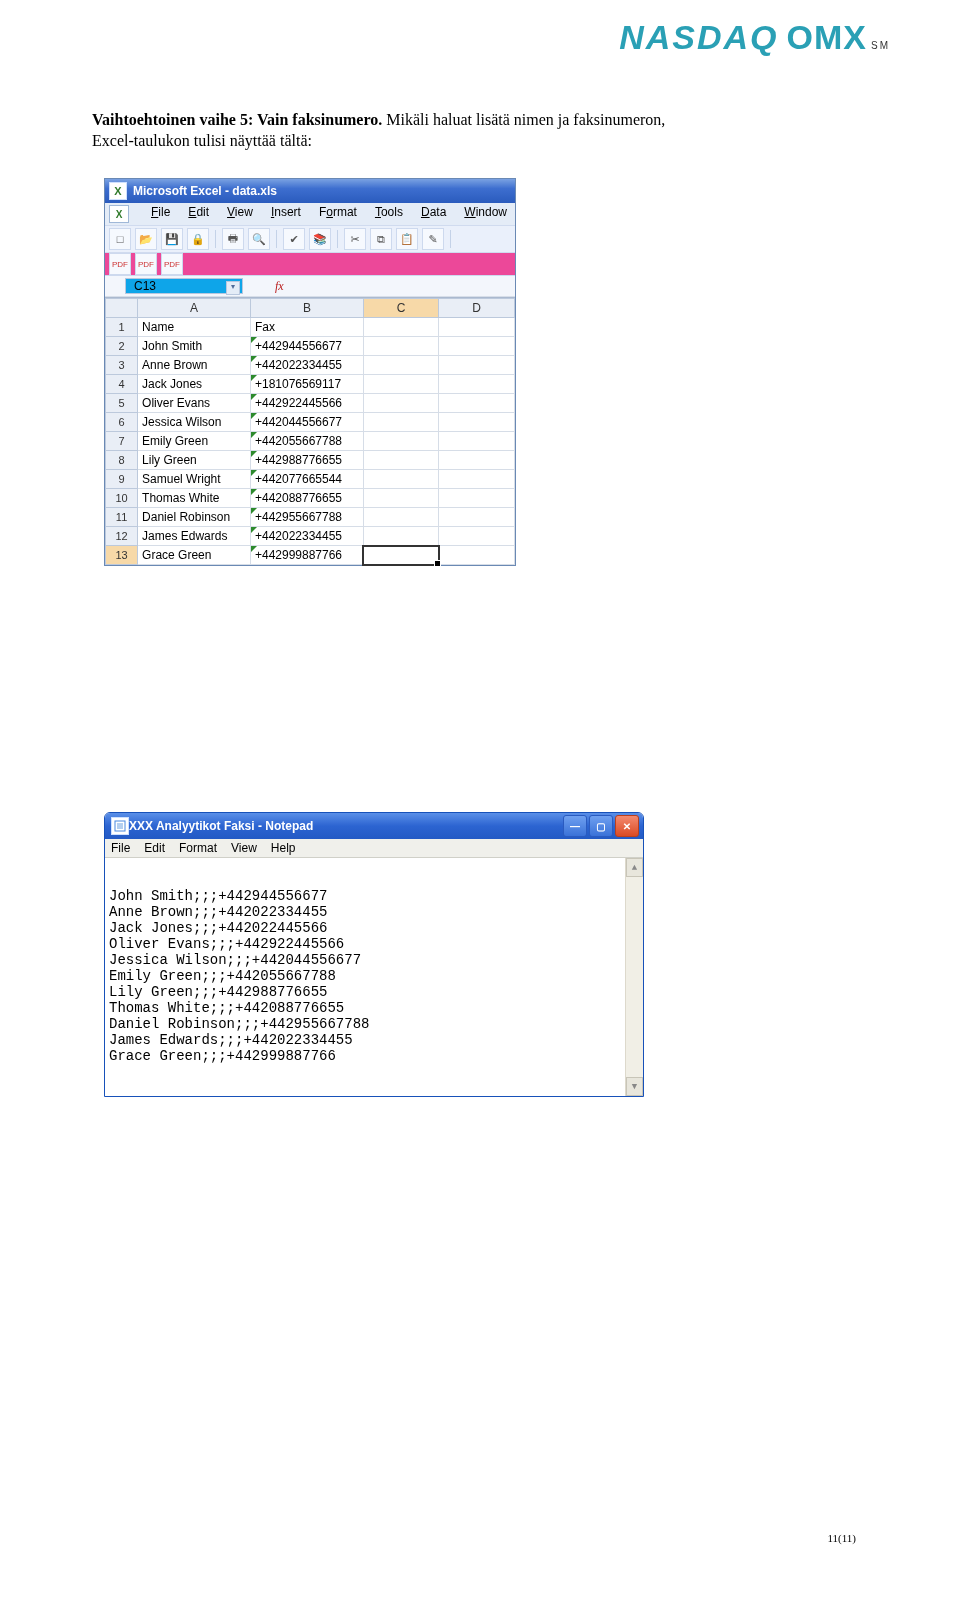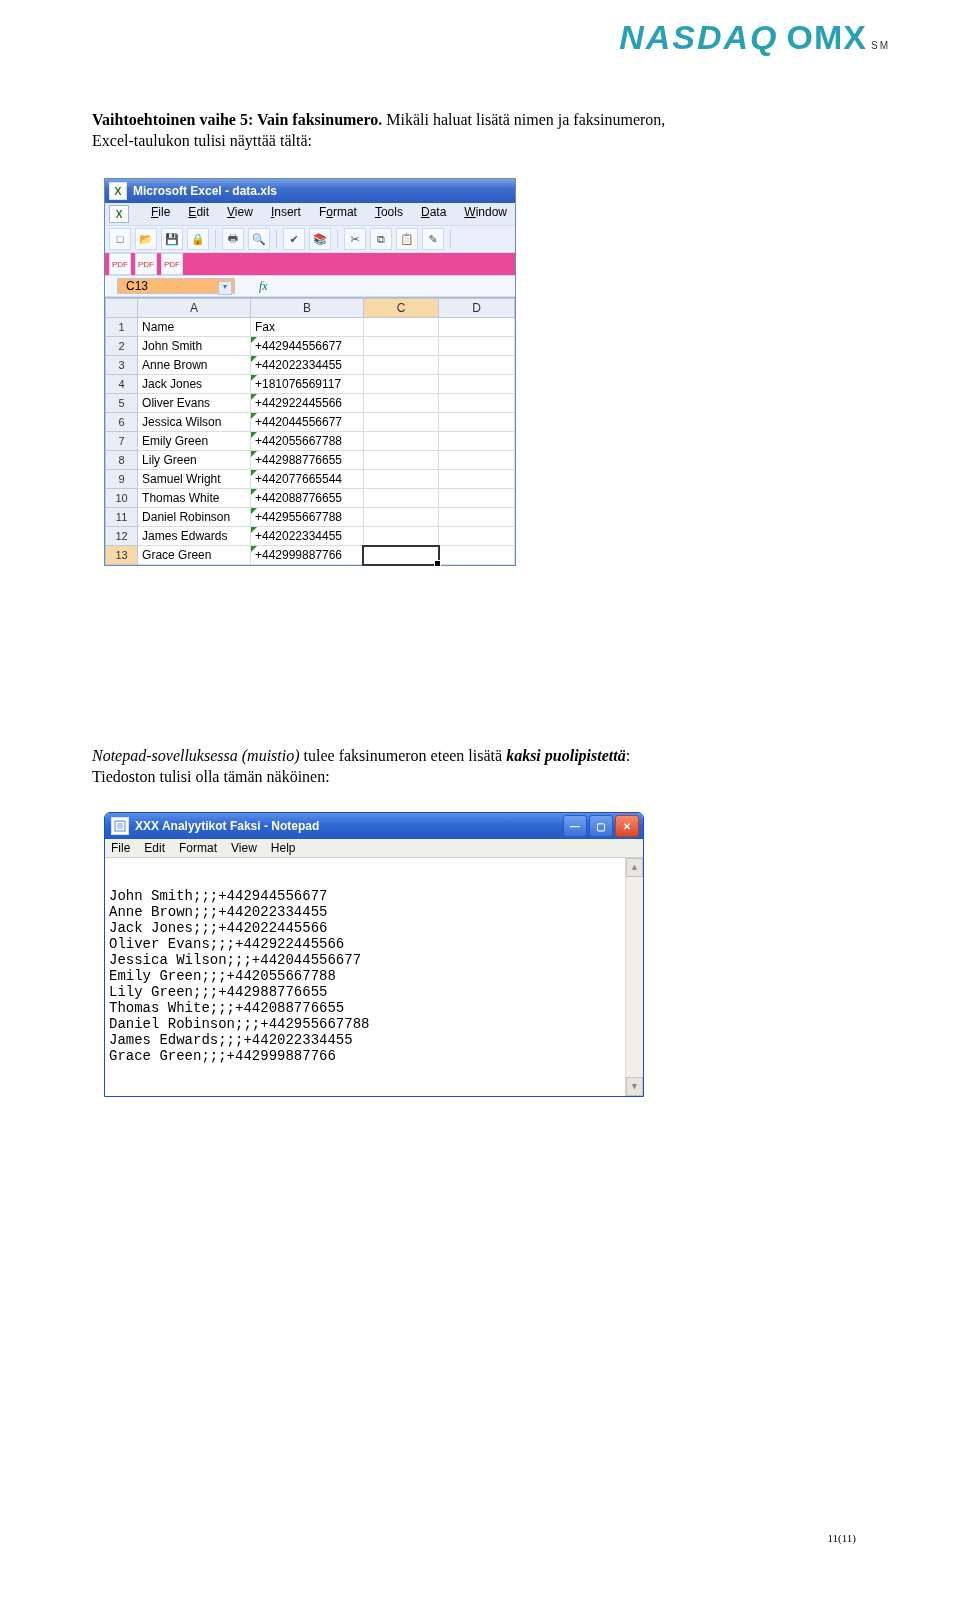--- a/index.html
+++ b/index.html
@@ -133,36 +133,36 @@
   }
   .excel .namebox-row {
     background: #f3f6fc;
     display: flex;
     align-items: center;
     height: 20px;
     border-bottom: 1px solid #d7dee9;
   }
   .excel .namebox {
     width: 92px;
-    background: #fdba74;
+    background: #0ea5e9;
     border: 1px solid #b8c7de;
-    margin: 2px 12px;
+    margin: 2px 20px;
     padding: 0 16px 0 8px;
     font-size: 12px;
     position: relative;
   }
   .excel .namebox .dd {
     position: absolute; right: 2px; top: 2px;
     width: 12px; height: 12px;
     background: #e4ecf7; border: 1px solid #b8c7de;
     font-size: 8px; text-align: center; line-height: 10px; color:#506c9a;
   }
   .excel .fx {
     font-style: italic; font-family: Georgia, serif;
-    color: #0f766e;
+    color: #b91c1c;
     margin-left: 12px;
   }
   .excel .grid {
     border-top: 1px solid #aab9cf;
   }
   .excel table {
     border-collapse: collapse;
     font-size: 12px;
     width: 100%;
   }
@@ -221,21 +221,20 @@
     border: 1px solid #1751b9;
     border-radius: 6px 6px 0 0;
     overflow: hidden;
   }
   .notepad .titlebar {
     height: 26px;
     background: linear-gradient(#5a8fe8, #2c64d1 50%, #235ac4);
     display: flex;
     align-items: center;
     padding: 0 4px 0 6px;
-    gap: 6px;
     color: #fff;
     font-weight: bold;
   }
   .notepad .np-icon {
     width: 16px; height: 16px;
     background: #fff;
     border: 1px solid #cde0ff;
     display:flex;align-items:center;justify-content:center;
   }
   .notepad .np-icon svg { width:12px; height:12px; }
@@ -462,24 +461,20 @@
               <td class="colC selcell">
                 <span class="phandle"></span>
               </td>
               <td class="colD"></td>
             </tr>
           </tbody>
       </table>
     </div>
   </div>
 
-  <div class="body-text" style="top: 746px;">
-    <span class="italic">Notepad-sovelluksessa (muistio)</span><span> tulee faksinumeron eteen lisätä </span><span class="bolditalic">kaksi puolipistettä</span><span>:</span><br>
-    <span>Tiedoston tulisi olla tämän näköinen:</span>
-  </div>
 
   <div class="notepad">
     <div class="titlebar">
       <span class="np-icon">
         <svg viewBox="0 0 12 12">
             <rect x="1" y="1" width="10" height="10" fill="#fff" stroke="#4a8adf"></rect>
             <line x1="3" y1="4" x2="9" y2="4" stroke="#6aa0e0"></line>
             <line x1="3" y1="6" x2="9" y2="6" stroke="#6aa0e0"></line>
             <line x1="3" y1="8" x2="9" y2="8" stroke="#6aa0e0"></line>
           </svg>

